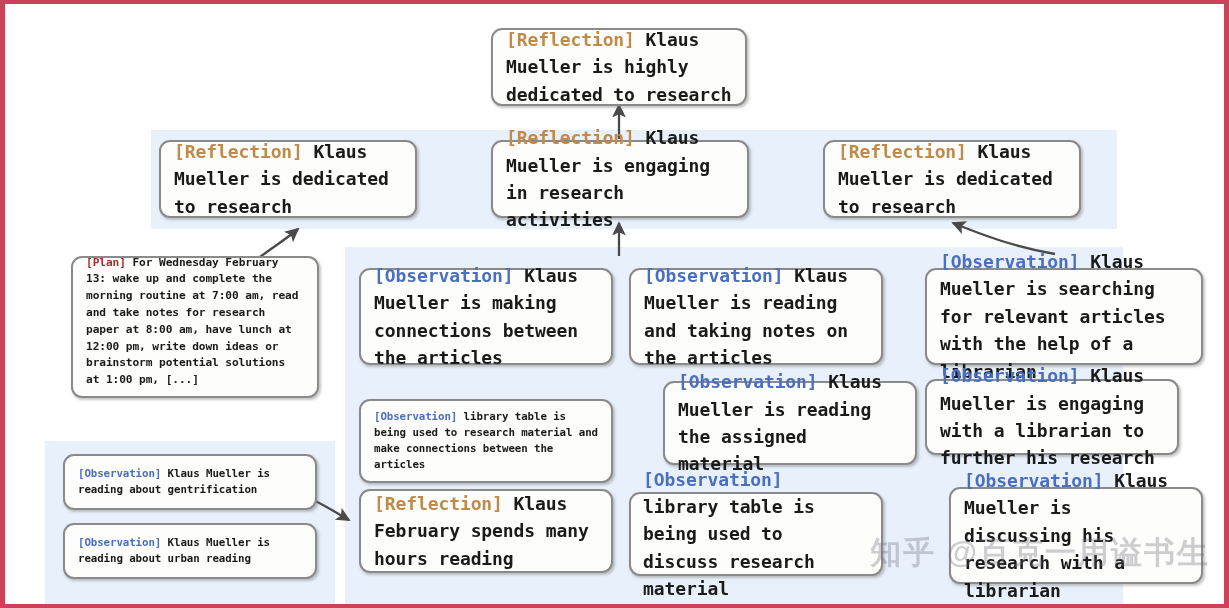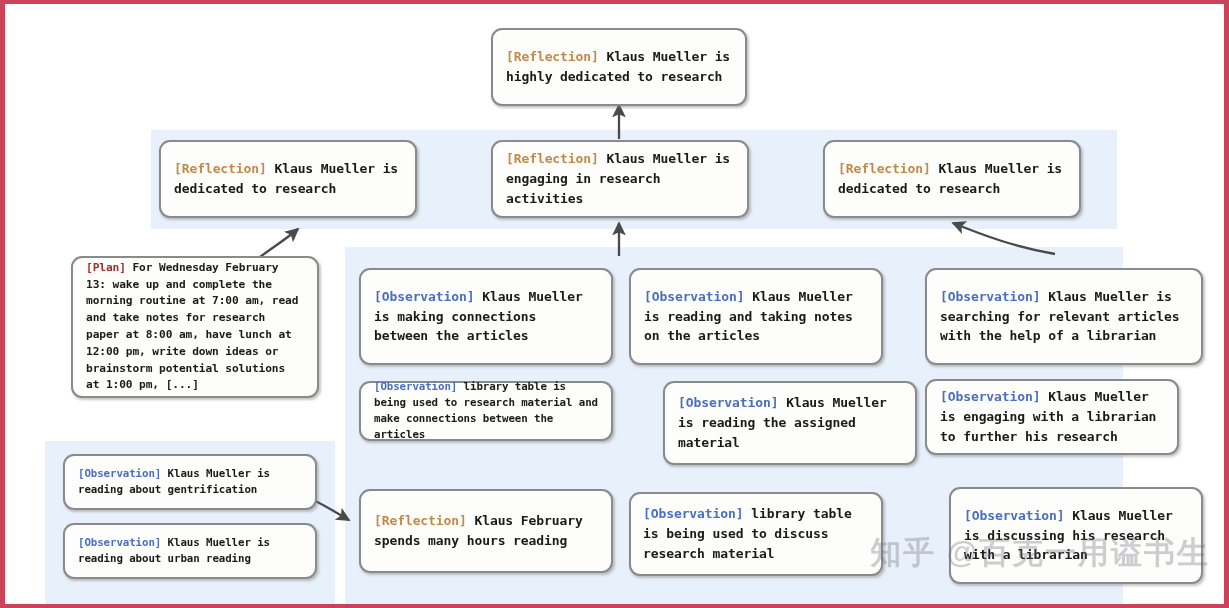--- a/index.html
+++ b/index.html
@@ -48,21 +48,21 @@
     border-radius: 11px;
     box-shadow: 1.5px 2px 2.5px rgba(120,120,120,0.42);
     z-index: 2;
     display: flex;
     align-items: center;
     padding: 7px 13px;
   }
 
   .node p {
     font-family: "DejaVu Sans Mono", "Liberation Mono", monospace;
-    font-size: 13px;
+    font-size: 18px;
     line-height: 1.52;
     font-weight: bold;
     color: #1a1a1a;
     letter-spacing: -0.1px;
     word-spacing: 0px;
   }
 
   .node.small p {
     font-size: 10.8px;
     line-height: 1.48;
@@ -70,21 +70,21 @@
 
   .tag { font-weight: bold; }
   .tag-reflection { color: #c08a4a; }
   .tag-observation { color: #4a6fc0; }
   .tag-plan        { color: #a03030; }
 
   .node.plan p {
     font-size: 11.2px;
     line-height: 1.5;
   }
-  .node.plan { align-items: center; }
+  .node.plan { align-items: flex-end; }
 
   
   #watermark {
     position: absolute;
     right: 14px;
     bottom: 30px;
     z-index: 3;
     font-family: Liberation Sans, sans-serif;
     font-size: 31px;
     font-weight: bold;
@@ -164,21 +164,21 @@
       <span class="tag tag-observation">[Observation]</span><span> Klaus Mueller is reading about urban reading</span>
     </p>
   </div>
 
   <div class="node" style="left:354px; top:264px; width:254px; height:97px;">
     <p>
       <span class="tag tag-observation">[Observation]</span><span> Klaus Mueller is making connections between the articles</span>
     </p>
   </div>
 
-  <div class="node small" style="left:354px; top:377px; width:254px; height:60px;">
+  <div class="node small" style="left:354px; top:395px; width:254px; height:84px;">
     <p>
       <span class="tag tag-observation">[Observation]</span><span> library table is being used to research material and make connections between the articles</span>
     </p>
   </div>
 
   <div class="node" style="left:354px; top:485px; width:254px; height:84px;">
     <p>
       <span class="tag tag-reflection">[Reflection]</span><span> Klaus February spends many hours reading</span>
     </p>
   </div>

